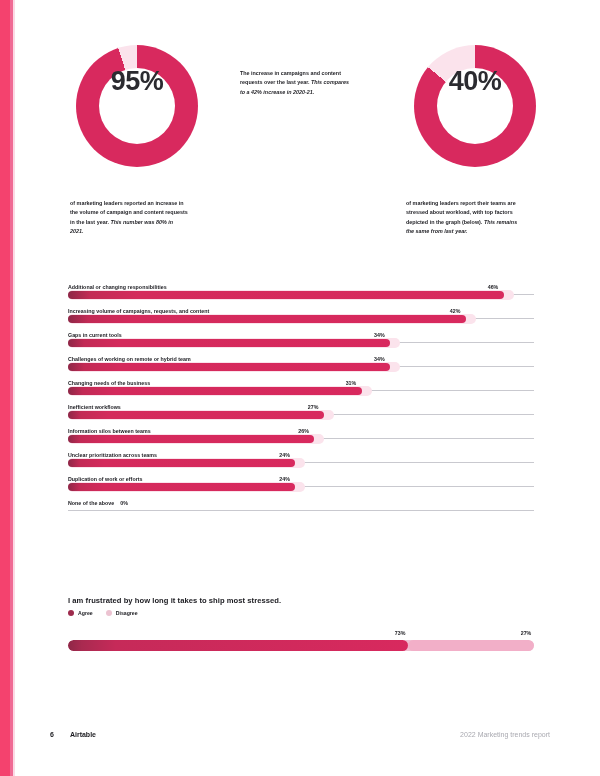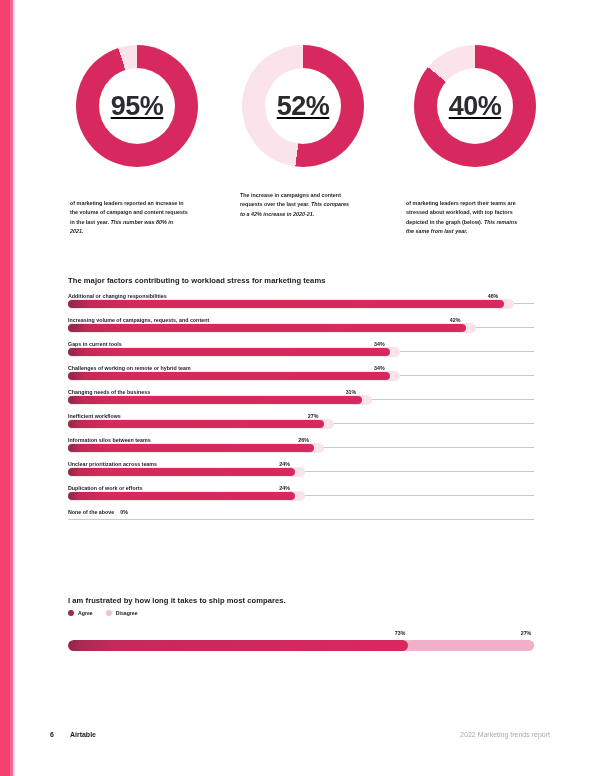--- a/index.html
+++ b/index.html
@@ -47,21 +47,21 @@
   .donut-col.c2{left:180px;}
   .donut-col.c3{left:346px;}
 
   .donut-wrap{position:relative;width:122px;height:122px;margin:0 auto 0 6px;}
   .donut{
     width:122px;height:122px;border-radius:50%;
     display:flex;align-items:center;justify-content:center;
   }
   .donut .hole{
     width:76px;height:76px;border-radius:50%;background:#ffffff;
-    display:flex;align-items:center;justify-content:center;text-decoration:underline;
+    display:flex;align-items:flex-start;justify-content:center;
   }
   .donut .num{
     font-size:27px;font-weight:bold;color:#2b2b30;letter-spacing:-0.5px;
     line-height:1;
   }
   .donut-cap{
     margin-top:14px;
     font-size:5.4px;line-height:1.75;
     color:#1f1f24;font-weight:bold;
     width:118px;
@@ -167,27 +167,20 @@
           </div>
         </div>
       </div>
       <div class="cap-spacer-1"></div>
       <div class="donut-cap">
         <span>of marketing leaders reported an increase in the volume of campaign and content requests in the last year. </span><span class="it">This number was 80% in 2021.</span>
       </div>
     </div>
 
     <div class="donut-col c2">
-      <div class="donut-wrap">
-        <div class="donut" id="donut-2" style="background: conic-gradient(rgb(216, 41, 94) 0deg, rgb(216, 41, 94) 187.2deg, rgb(251, 227, 236) 187.2deg, rgb(251, 227, 236) 360deg);">
-          <div class="hole">
-            <span class="num">52%</span>
-          </div>
-        </div>
-      </div>
       <div class="cap-spacer-2"></div>
       <div class="donut-cap">
         <span>The increase in campaigns and content requests over the last year. </span><span class="it">This compares to a 42% increase in 2020-21.</span>
       </div>
     </div>
 
     <div class="donut-col c3">
       <div class="donut-wrap">
         <div class="donut" id="donut-3" style="background: conic-gradient(rgb(216, 41, 94) 0deg, rgb(216, 41, 94) 309.6deg, rgb(251, 227, 236) 309.6deg, rgb(251, 227, 236) 360deg);">
           <div class="hole">
@@ -197,21 +190,20 @@
       </div>
       <div class="cap-spacer-1"></div>
       <div class="donut-cap">
         <span>of marketing leaders report their teams are stressed about workload, with top factors depicted in the graph (below). </span><span class="it">This remains the same from last year.</span>
       </div>
     </div>
 
   </div>
 
   <div class="section" id="factors-section">
-    <div class="sec-title">The major factors contributing to workload stress for marketing teams</div>
     <div class="bar-group" id="factor-bars">
         <div class="bar-item">
           <div class="bar-label">Additional or changing responsibilities</div>
           <div class="bar-value" style="left: 419.71px;">46%</div>
           <div class="bar-track"></div>
           <div class="bar-halo" style="width: 445.71px;"></div>
           <div class="bar-fill" style="width: 435.71px;"></div>
         </div>
         <div class="bar-item">
           <div class="bar-label">Increasing volume of campaigns, requests, and content</div>
@@ -273,21 +265,21 @@
           <div class="zero-row">
             <span class="bar-label" style="position: static;">None of the above</span>
             <span class="bar-value">0%</span>
           </div>
           <div class="bar-track"></div>
         </div>
       </div>
   </div>
 
   <div class="section" id="frustrated-section">
-    <div class="sec-title">I am frustrated by how long it takes to ship most compares.</div>
+    <div class="sec-title">I am frustrated by how long it takes to ship most stressed.</div>
     <div class="legend">
       <div class="legend-item">
         <span class="legend-dot agree"></span>
         <span class="legend-label">Agree</span>
       </div>
       <div class="legend-item">
         <span class="legend-dot disagree"></span>
         <span class="legend-label">Disagree</span>
       </div>
     </div>

